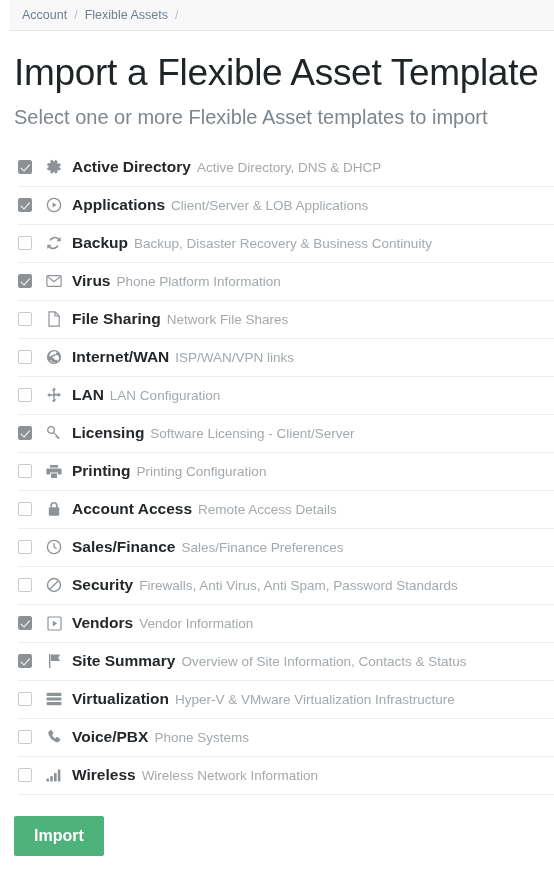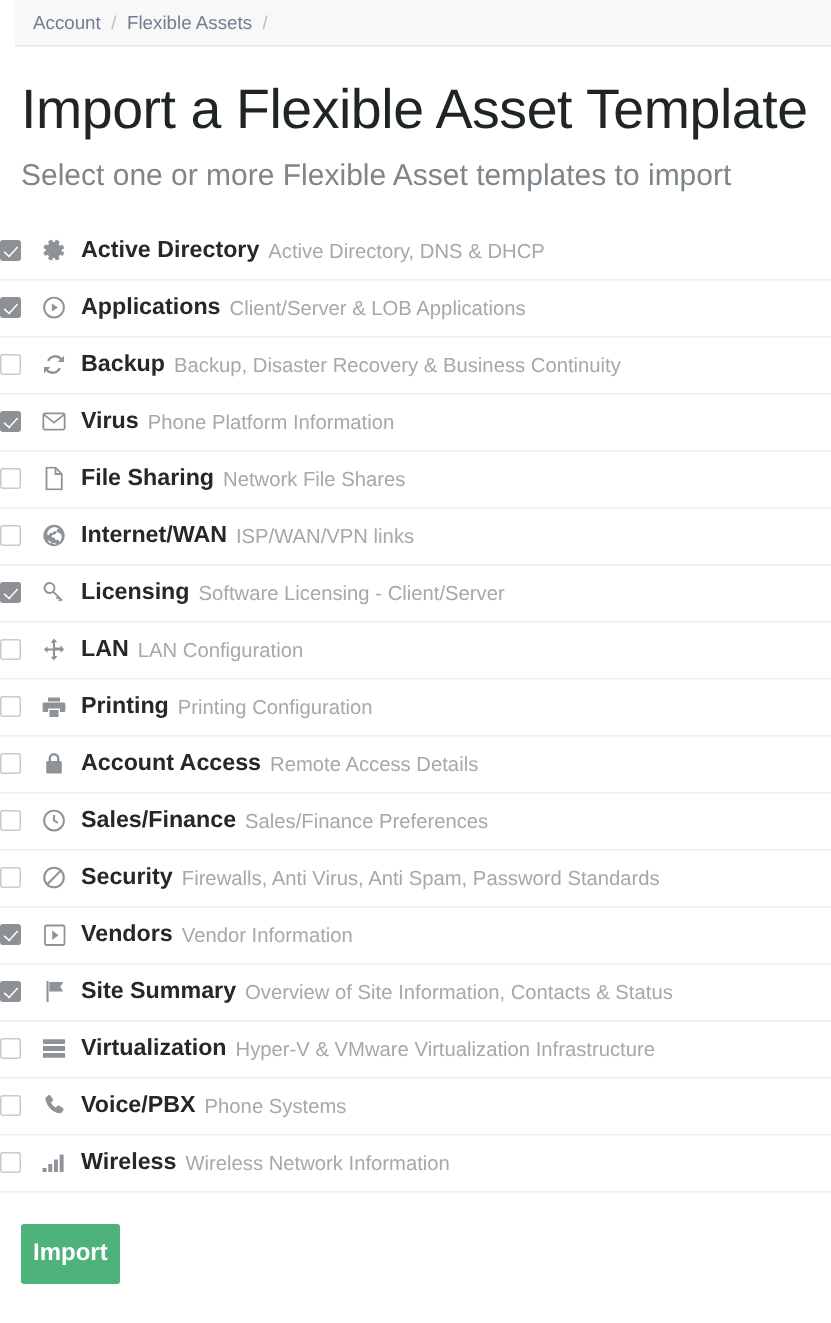--- a/index.html
+++ b/index.html
@@ -41,20 +41,21 @@
     margin: 12px 0 0 14px;
     font-size: 20px;
     font-weight: 400;
     color: #7e868c;
     line-height: 1.2;
   }
 
   
   .tpl-list {
     margin-top: 20px;
+    padding-left: 18px;
     list-style: none;
   }
   .tpl-row {
     display: flex;
     align-items: center;
     height: 38px;
     border-bottom: 1px solid #eceeef;
     padding-right: 9px;
   }
 
@@ -108,21 +109,21 @@
   .btn-wrap { padding: 21px 0 0 14px; }
   .btn-import {
     display: inline-block;
     background: #4db37b;
     color: #ffffff;
     border: none;
     border-radius: 2px;
     font-family: "Liberation Sans", sans-serif;
     font-size: 16px;
     font-weight: 700;
-    padding: 12px 8px;
+    padding: 12px 20px;
     line-height: 1;
     cursor: pointer;
   }
 </style>
 </head>
 <body>
 
 <div id="app">
 
   <div class="breadcrumb">
@@ -195,39 +196,39 @@
         <span class="cbox off"></span>
         <span class="ticon">
           <svg width="16" height="16" viewBox="0 0 16 16" fill="currentColor">
             <path d="M8 .9a7.1 7.1 0 107.1 7.1A7.1 7.1 0 008 .9zm0 1.4a5.6 5.6 0 013.3 1.1c-.5.3-1 .2-1.3.6-.3.5.2 1-.3 1.3-.6.3-1.1-.4-1.7-.2-.5.2-.4.9-.9 1.2-.6.3-1.3-.3-1.8 0-.4.3-.2 1-.6 1.3-.4.2-.9 0-1.3-.3A5.6 5.6 0 018 2.3zm0 11.3a5.6 5.6 0 01-4.3-2c.5-.2 1.1-.2 1.6 0 .7.3.7 1.2 1.4 1.5.6.2 1.2-.3 1.8-.1.6.2.8 1 1.4 1.1a5.6 5.6 0 01-1.9-.5zm3.6-1.1c-.3-.5-.2-1.2-.7-1.5-.6-.4-1.3.2-1.9-.1-.5-.3-.3-1.1-.8-1.5-.5-.3-1.2.1-1.6-.3-.3-.4 0-1 .3-1.4.5-.5 1.3-.3 1.9-.6.5-.3.5-1 1-1.3.5-.2 1 .2 1.5.5.6.4 1.3.5 1.6 1.1a5.6 5.6 0 01-1.3 5.1z"></path>
           </svg>
         </span>
         <span class="tname">Internet/WAN</span>
         <span class="tdesc">ISP/WAN/VPN links</span>
       </li>
       <li class="tpl-row">
+        <span class="cbox off"></span>
+        <span class="ticon">
+          <svg width="16" height="16" viewBox="0 0 16 16" fill="currentColor">
+            <path d="M8 .6l2.2 2.5H8.7v3.6h3.6V5.2L14.8 8l-2.5 2.2V8.7H8.7v3.6h1.5L8 15.4l-2.2-2.5h1.5V8.7H3.7v1.5L1.2 8l2.5-2.2v1.5h3.6V3.7H5.8z"></path>
+          </svg>
+        </span>
+        <span class="tname">LAN</span>
+        <span class="tdesc">LAN Configuration</span>
+      </li>
+      <li class="tpl-row">
         <span class="cbox on"></span>
         <span class="ticon">
           <svg width="16" height="16" viewBox="0 0 16 16" fill="none" stroke="currentColor" stroke-width="1.3">
             <circle cx="5" cy="5" r="3.3"></circle>
             <path d="M7.4 7.4l6 6M11 10.9l-1.3 1.3M12.6 12.4l-1.3 1.3"></path>
           </svg>
         </span>
         <span class="tname">Licensing</span>
         <span class="tdesc">Software Licensing - Client/Server</span>
-      </li>
-      <li class="tpl-row">
-        <span class="cbox off"></span>
-        <span class="ticon">
-          <svg width="16" height="16" viewBox="0 0 16 16" fill="currentColor">
-            <path d="M8 .6l2.2 2.5H8.7v3.6h3.6V5.2L14.8 8l-2.5 2.2V8.7H8.7v3.6h1.5L8 15.4l-2.2-2.5h1.5V8.7H3.7v1.5L1.2 8l2.5-2.2v1.5h3.6V3.7H5.8z"></path>
-          </svg>
-        </span>
-        <span class="tname">LAN</span>
-        <span class="tdesc">LAN Configuration</span>
       </li>
       <li class="tpl-row">
         <span class="cbox off"></span>
         <span class="ticon">
           <svg width="16" height="15" viewBox="0 0 16 15" fill="currentColor">
             <path d="M4 1h8v2.6H4z"></path>
             <path d="M1.4 4.4h13.2c.6 0 1 .5 1 1v4.2c0 .6-.4 1-1 1H12V8.4H4v2.2H1.4c-.6 0-1-.4-1-1V5.4c0-.5.4-1 1-1z"></path>
             <path d="M5 9.4h6V14H5z"></path>
           </svg>
         </span>

